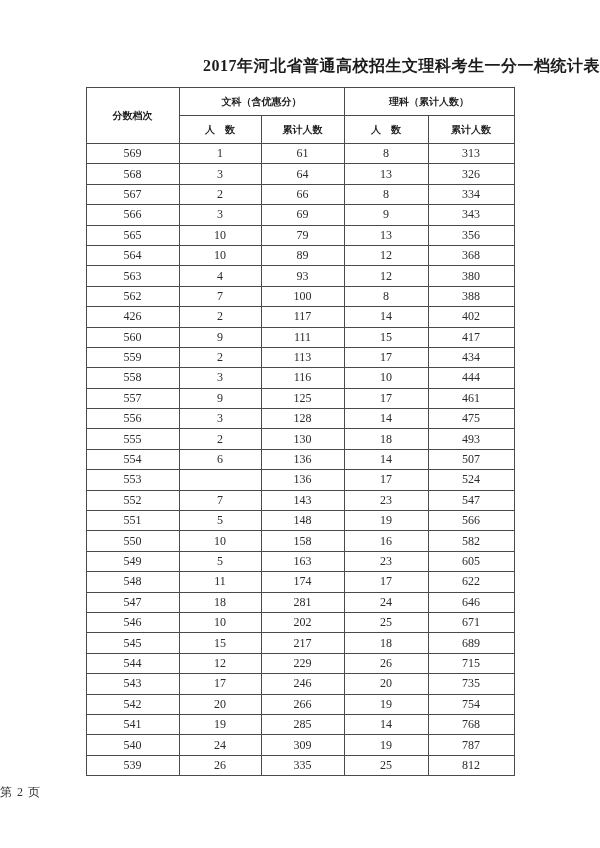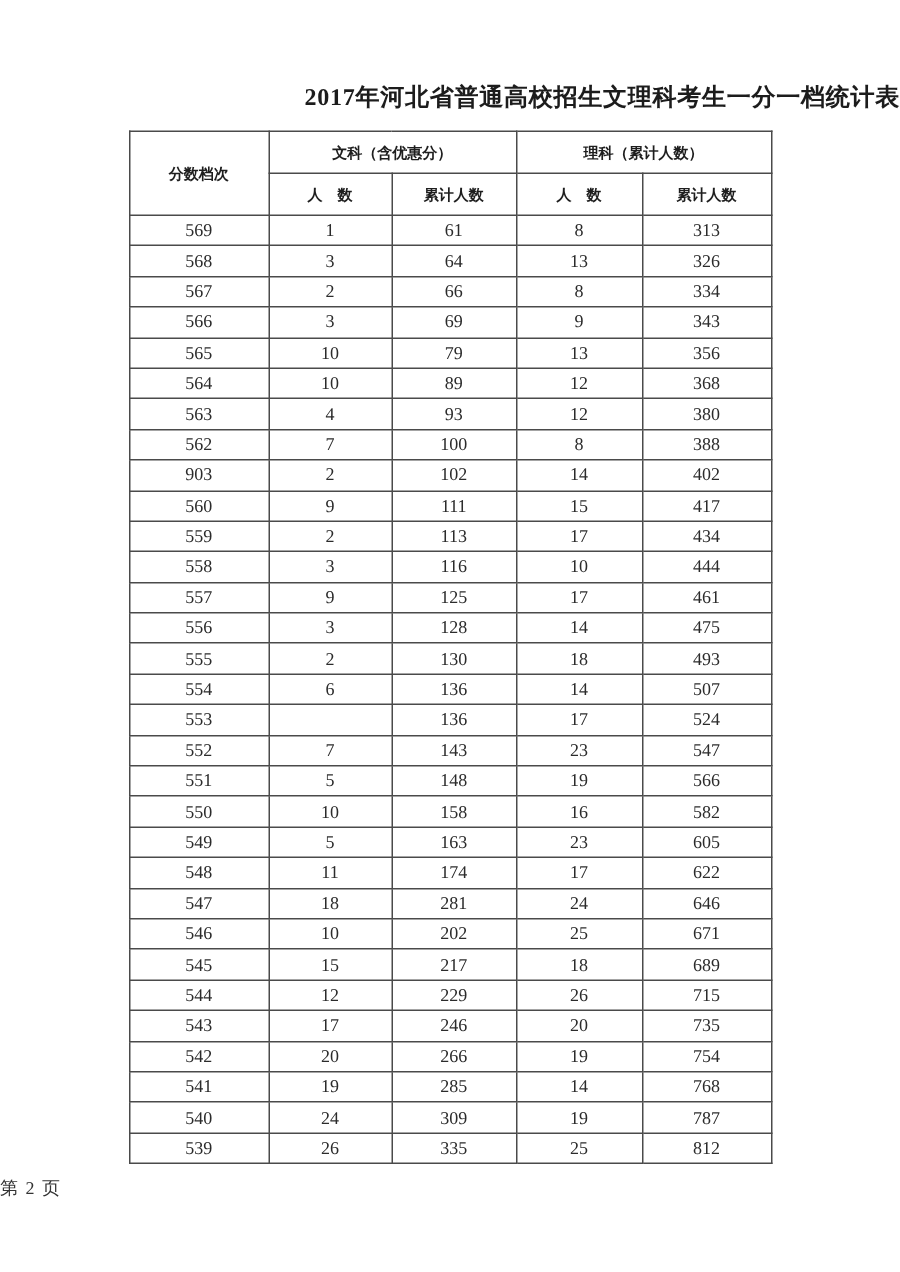--- a/index.html
+++ b/index.html
@@ -138,23 +138,23 @@
           <td>380</td>
         </tr>
         <tr>
           <td>562</td>
           <td>7</td>
           <td>100</td>
           <td>8</td>
           <td>388</td>
         </tr>
         <tr>
-          <td>903</td>
+          <td>426</td>
           <td>2</td>
-          <td>102</td>
+          <td>117</td>
           <td>14</td>
           <td>402</td>
         </tr>
         <tr>
           <td>560</td>
           <td>9</td>
           <td>111</td>
           <td>15</td>
           <td>417</td>
         </tr>

